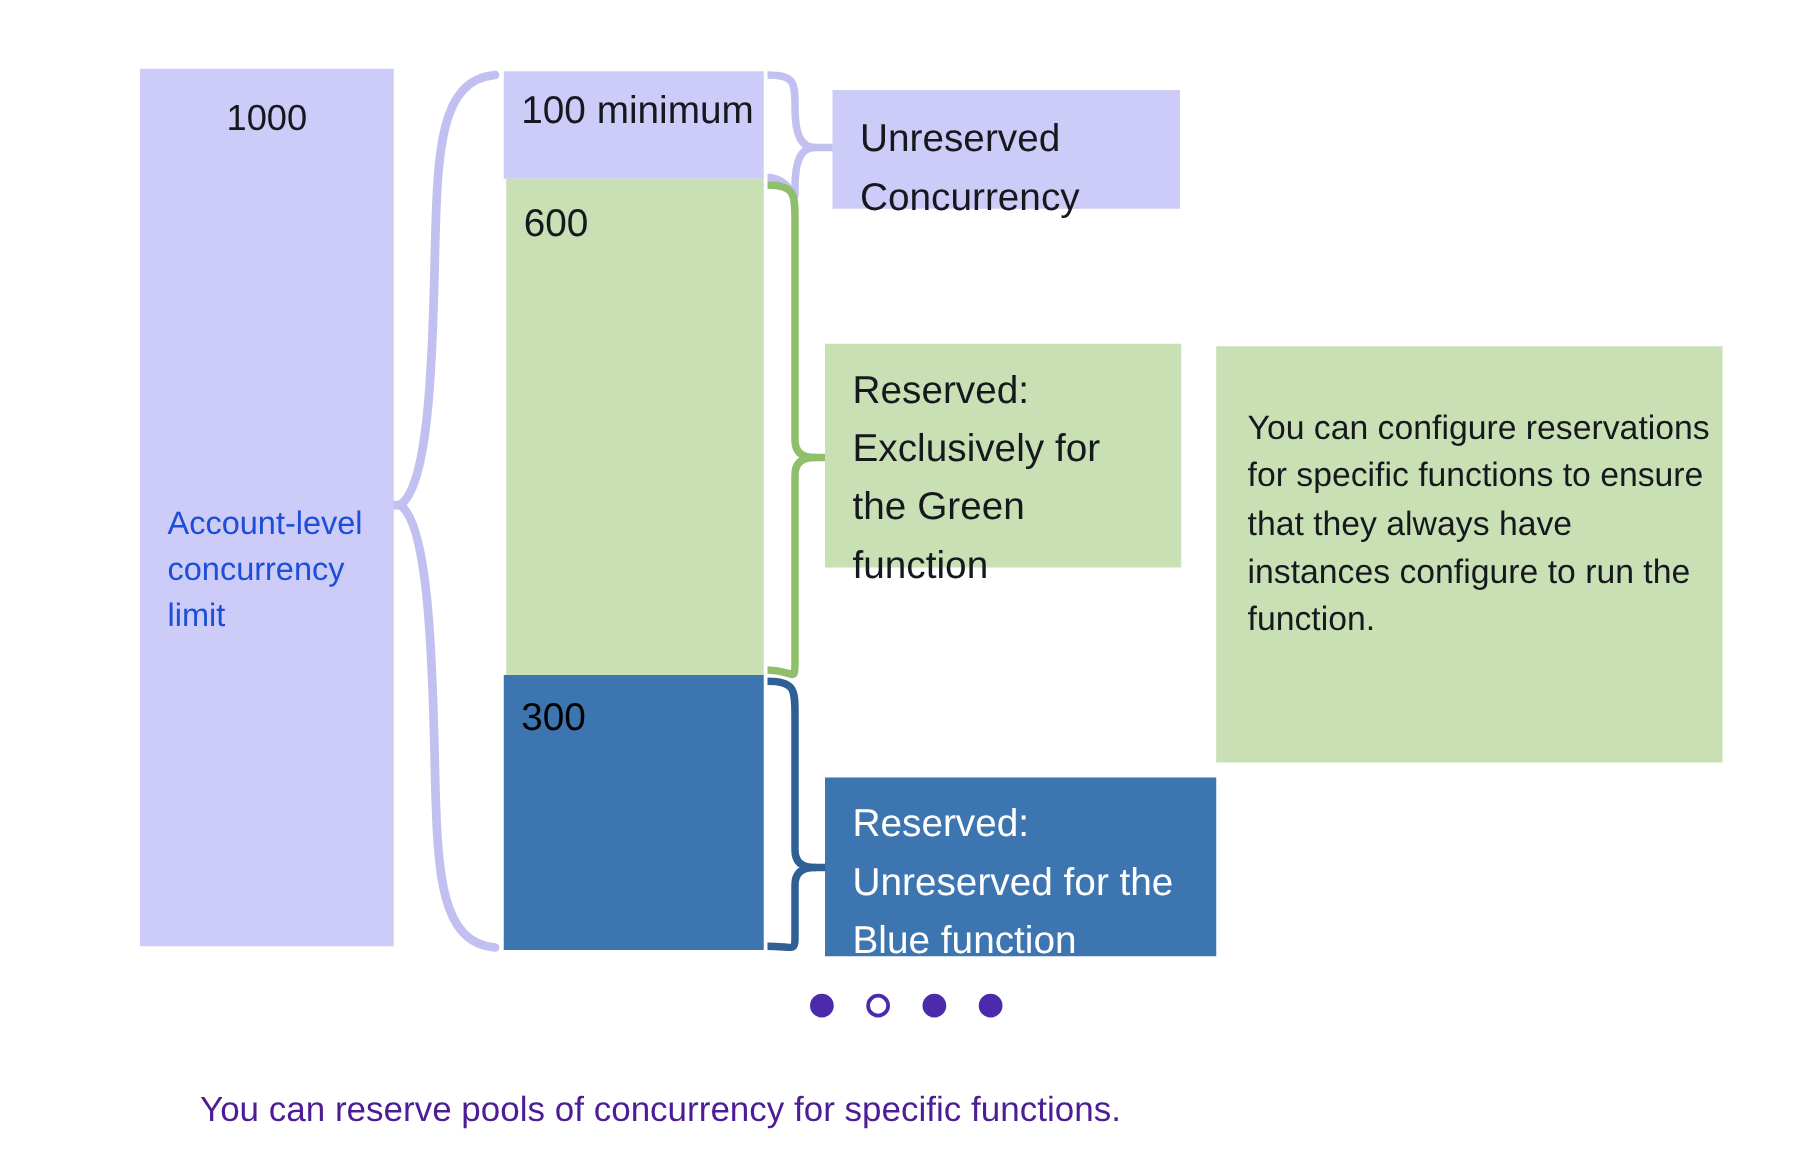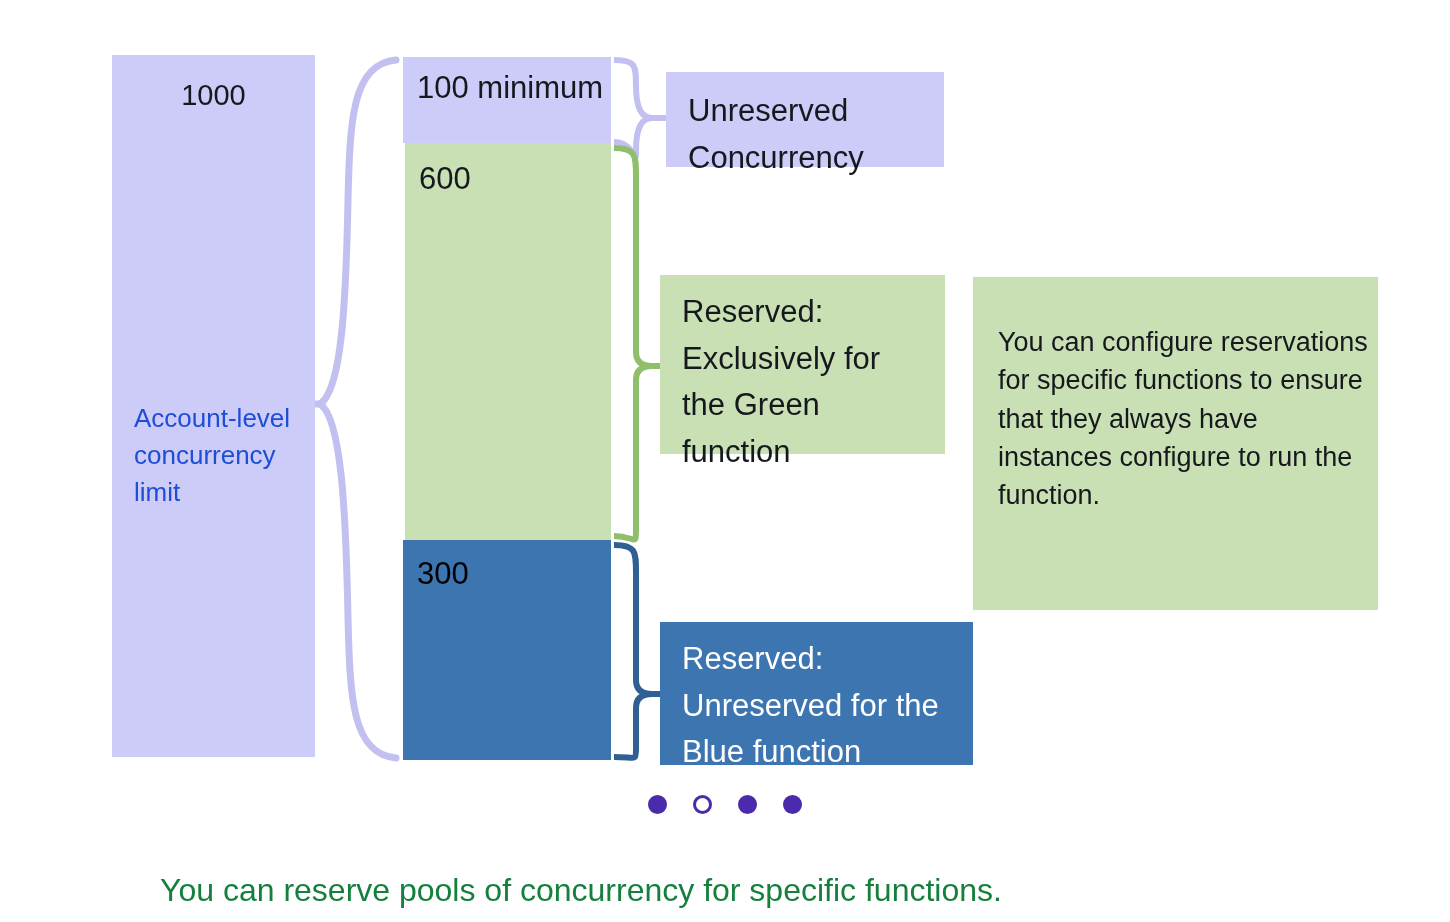--- a/index.html
+++ b/index.html
@@ -119,22 +119,22 @@
     background: #4b2bab;
     border: 3px solid #4b2bab;
     cursor: pointer;
   }
   .dot.hollow { background: #ffffff; }
 
   
   #figure-caption {
     position: absolute;
     left: 160px; top: 872px;
-    font-size: 32px;
-    color: #15803d;
+    font-size: 28px;
+    color: #4c1d95;
   }
 </style>
 </head>
 <body>
 
 <div id="diagram">
 
   <svg width="1450" height="790" style="position:absolute;left:0;top:0;">
 
     <path d="M 397 59 C 340 62 352 190 340 400 C 352 190 340 62 397 59" fill="none" stroke="#c2c0f0" stroke-width="0"></path>

